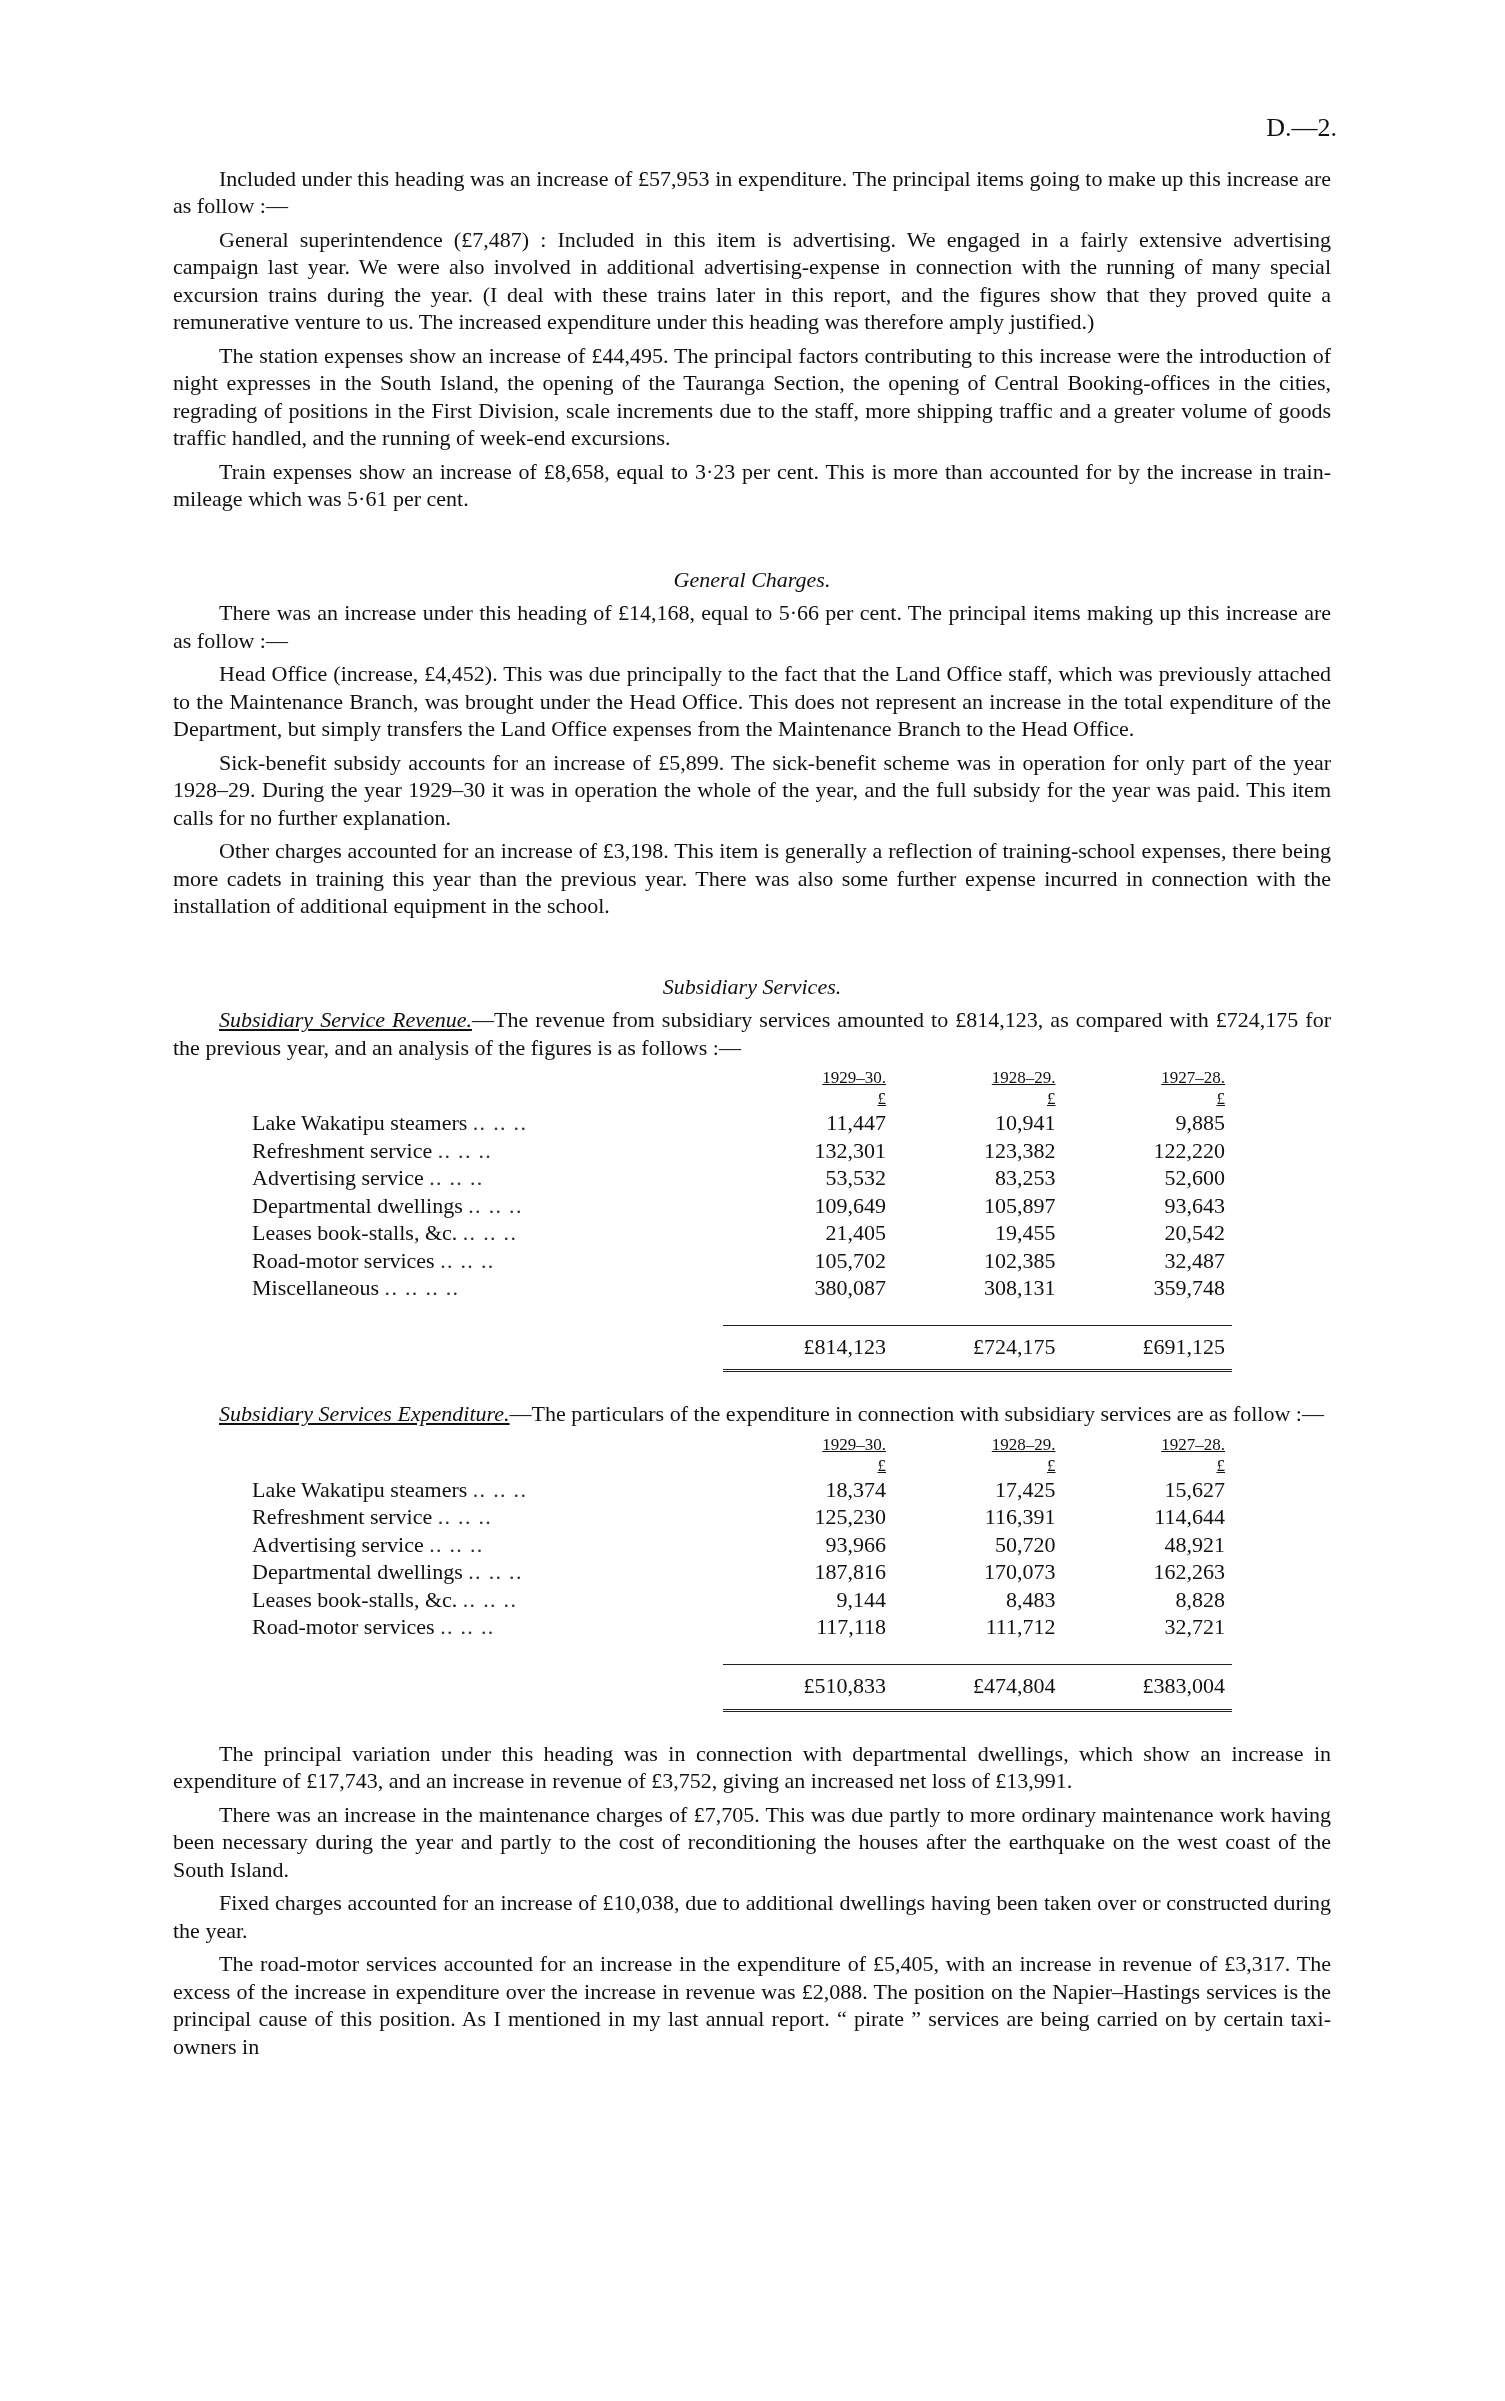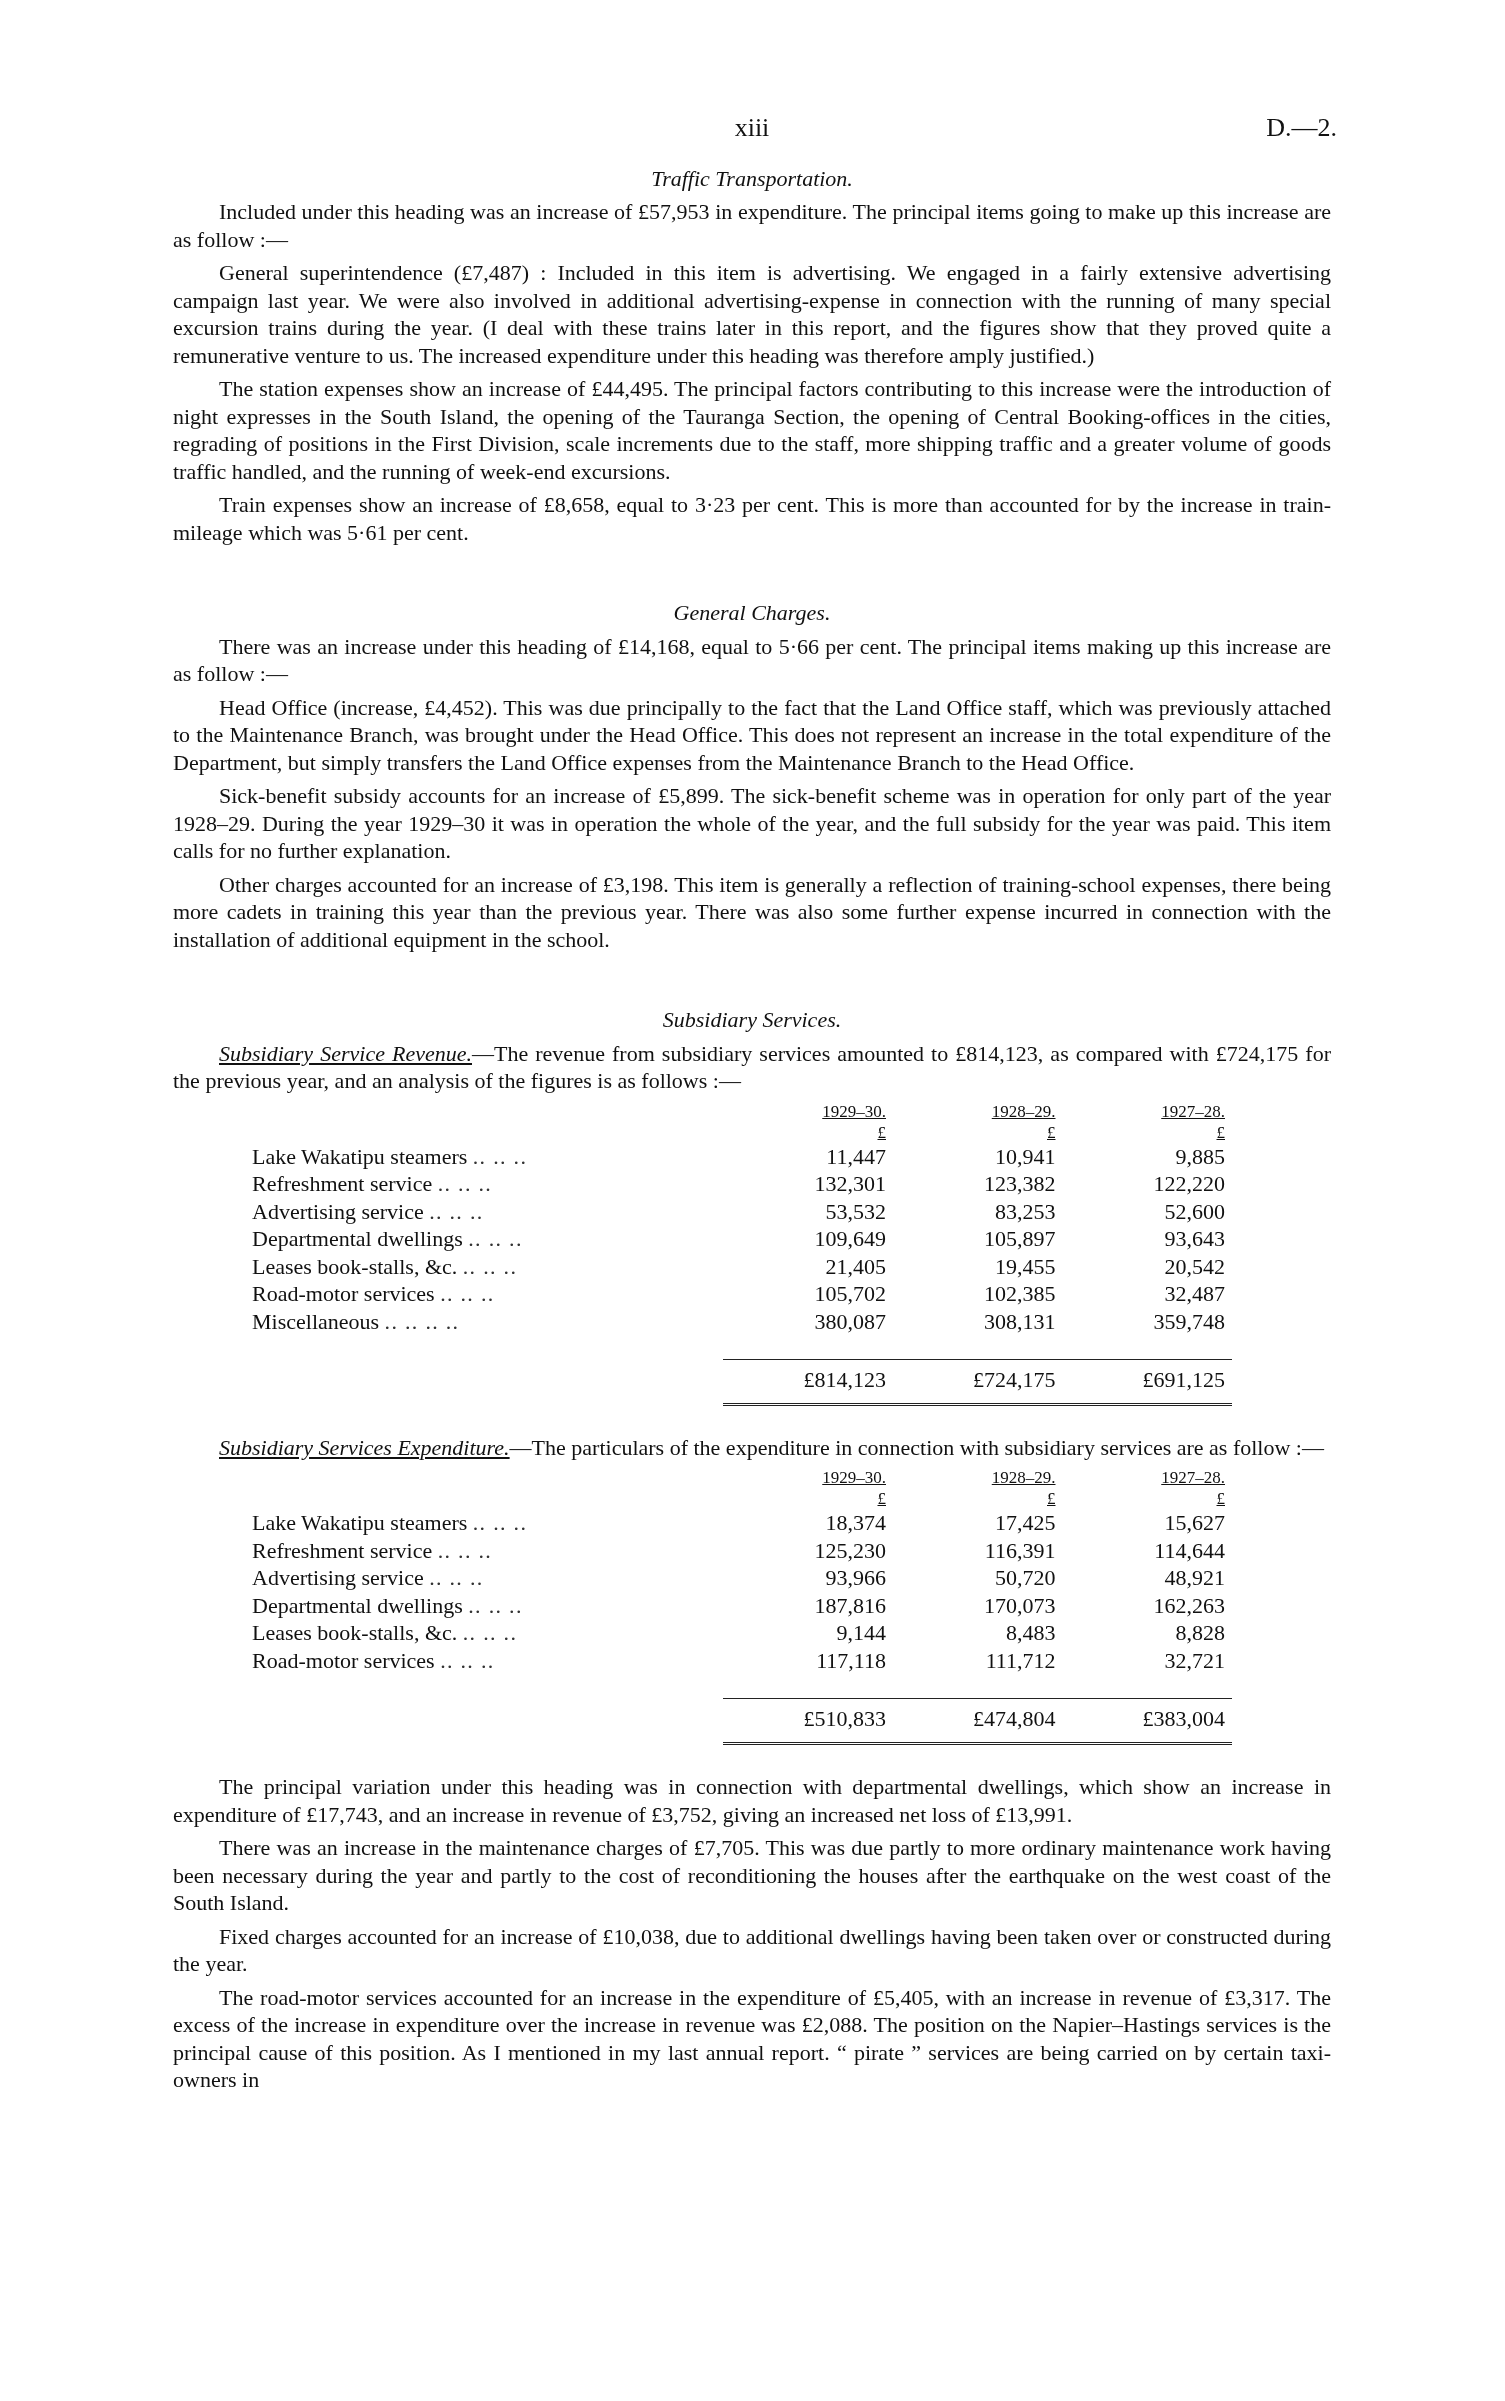--- a/index.html
+++ b/index.html
@@ -64,25 +64,23 @@
   table.fin .total td.num { padding-top: 6.5px; }
   table.fin .rule-double td.num { height: 9.2px; border-bottom: 3.3px double #222; }
   .tbl-gap { height: 22px; }
 </style>
 </head>
 <body>
 
 <div class="page">
 
   <div class="header">
-    <span class="pgnum">xiii</span>
     <span class="docref">D.—2.</span>
   </div>
 
-  <h2 class="section">Traffic Transportation.</h2>
   <p>Included under this heading was an increase of £57,953 in expenditure. The principal items going to make up this increase are as follow :—</p>
   <p>General superintendence (£7,487) : Included in this item is advertising. We engaged in a fairly extensive advertising campaign last year. We were also involved in additional advertising-expense in connection with the running of many special excursion trains during the year. (I deal with these trains later in this report, and the figures show that they proved quite a remunerative venture to us. The increased expenditure under this heading was therefore amply justified.)</p>
   <p>The station expenses show an increase of £44,495. The principal factors contributing to this increase were the introduction of night expresses in the South Island, the opening of the Tauranga Section, the opening of Central Booking-offices in the cities, regrading of positions in the First Division, scale increments due to the staff, more shipping traffic and a greater volume of goods traffic handled, and the running of week-end excursions.</p>
   <p>Train expenses show an increase of £8,658, equal to 3·23 per cent. This is more than accounted for by the increase in train-mileage which was 5·61 per cent.</p>
 
   <div class="gap"></div>
 
   <h2 class="section">General Charges.</h2>
   <p>There was an increase under this heading of £14,168, equal to 5·66 per cent. The principal items making up this increase are as follow :—</p>
   <p>Head Office (increase, £4,452). This was due principally to the fact that the Land Office staff, which was previously attached to the Maintenance Branch, was brought under the Head Office. This does not represent an increase in the total expenditure of the Department, but simply transfers the Land Office expenses from the Maintenance Branch to the Head Office.</p>

